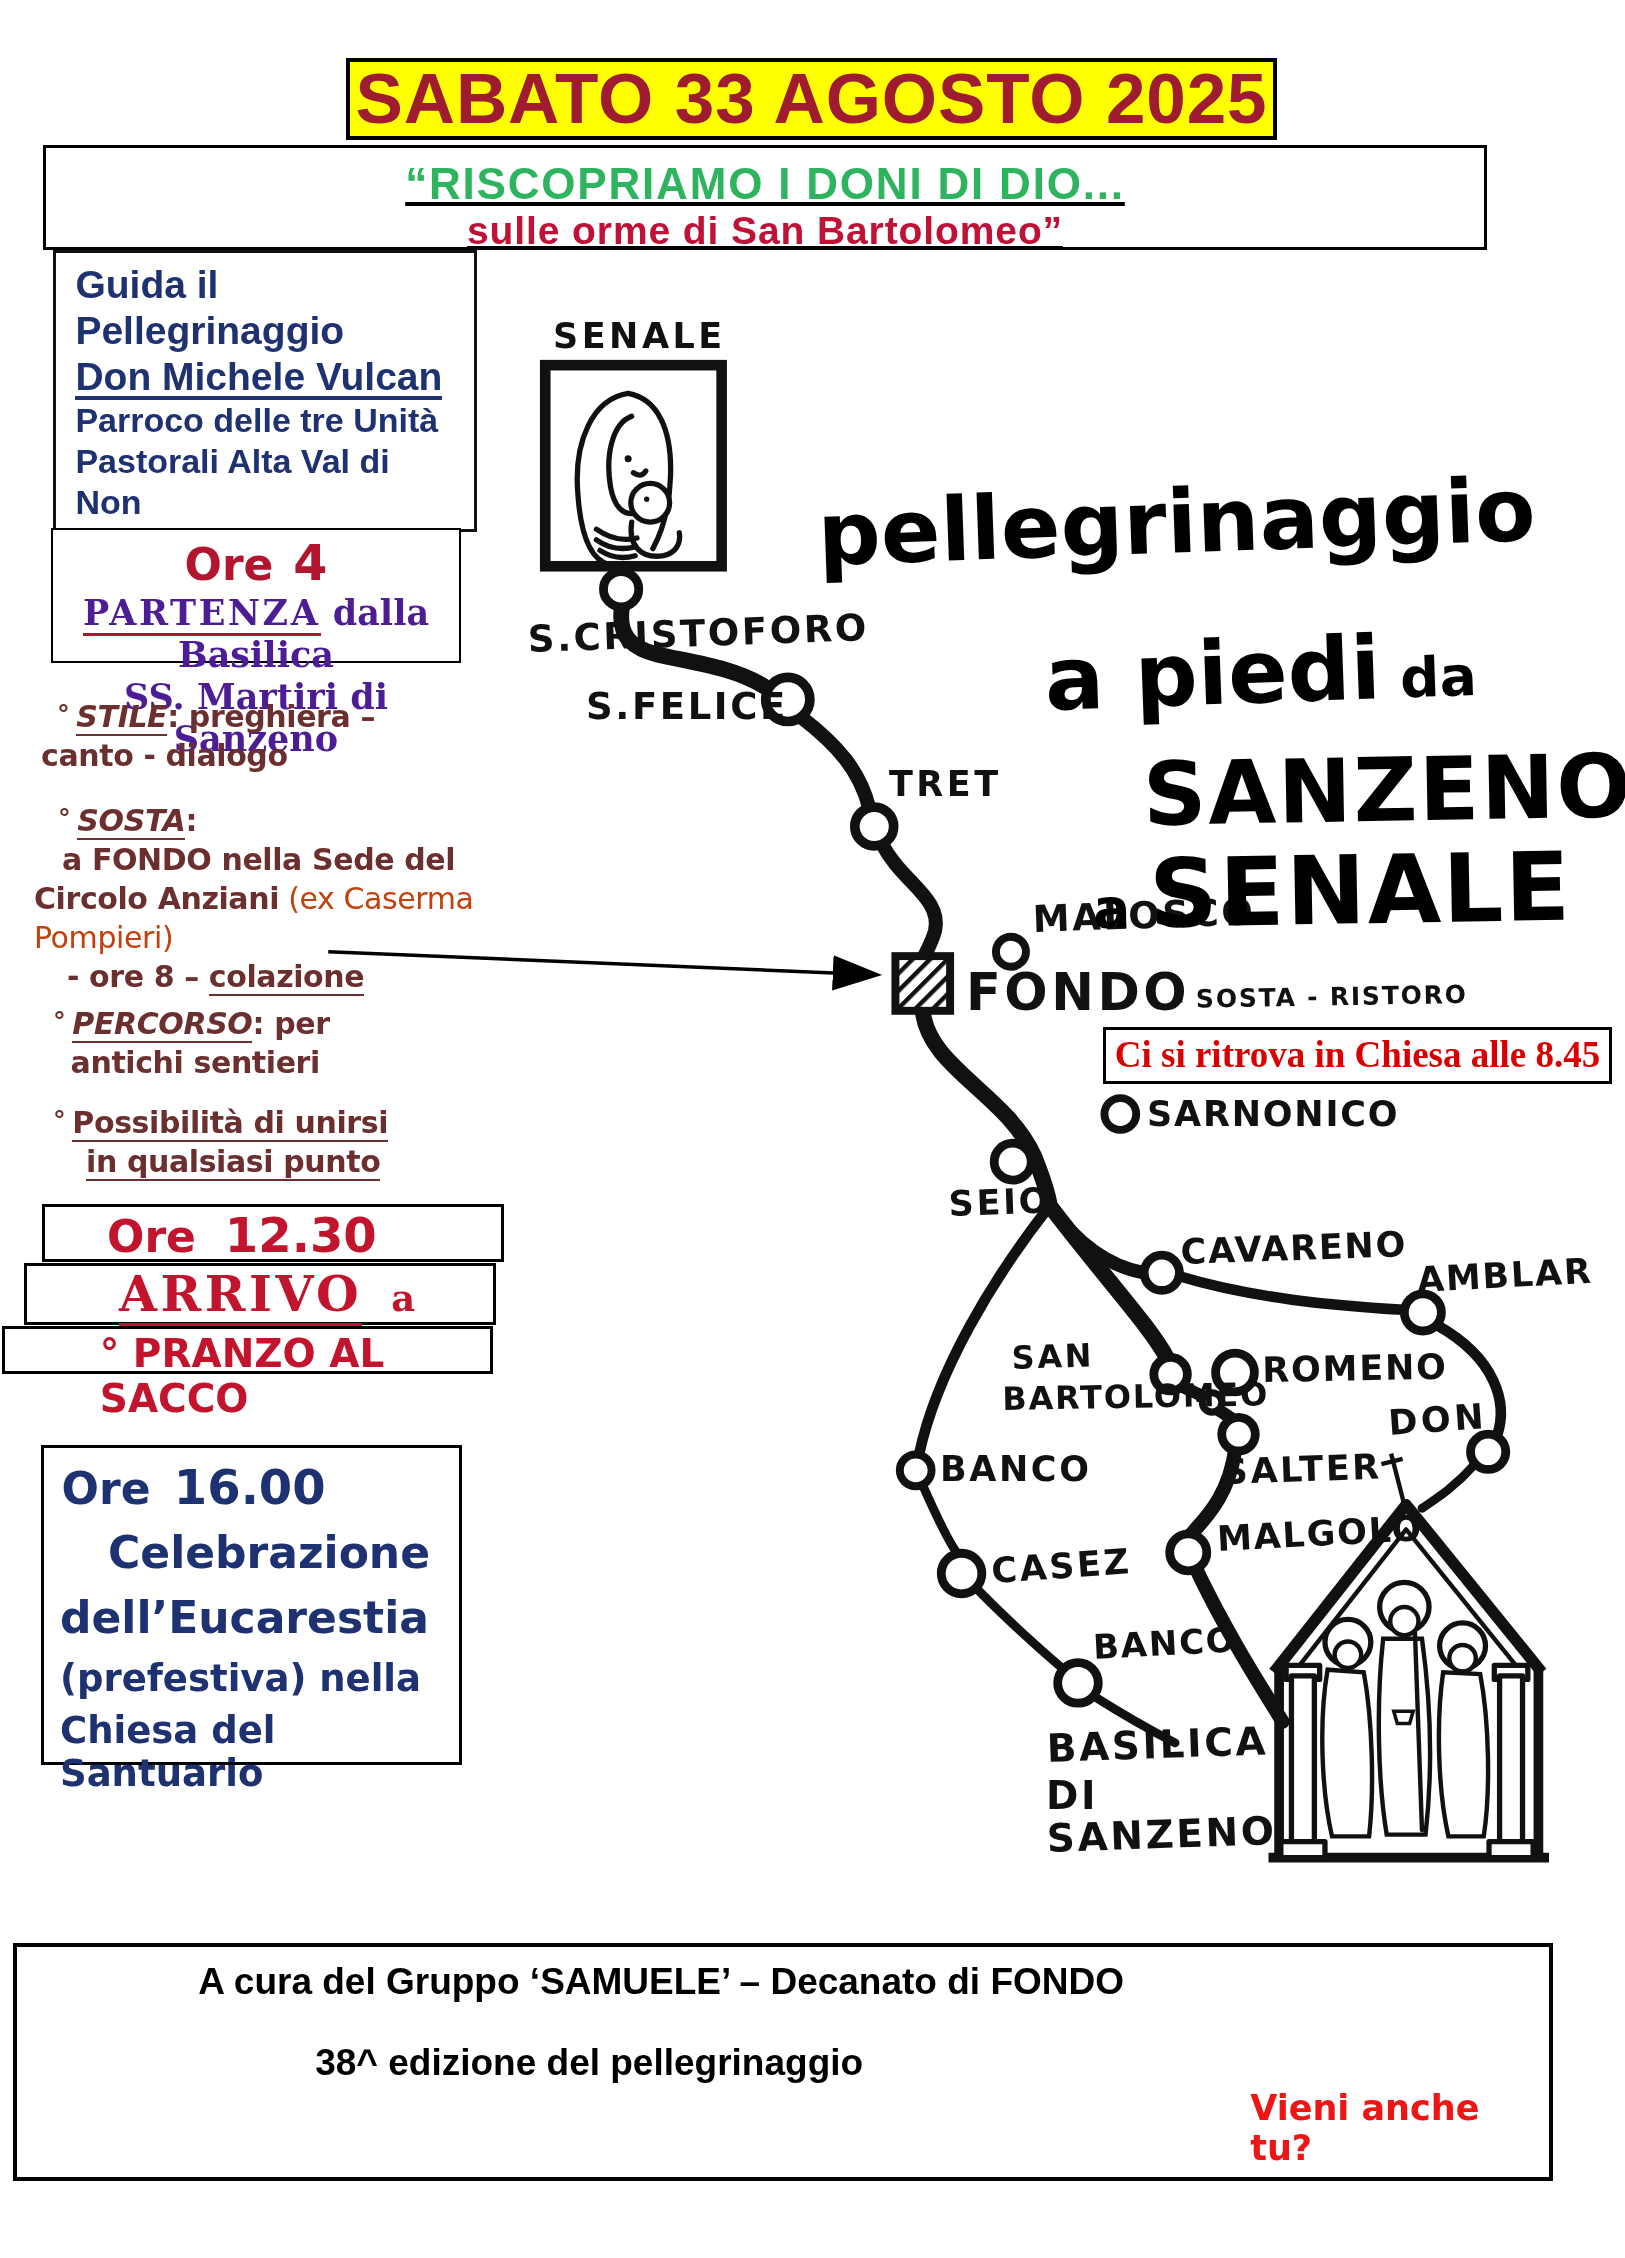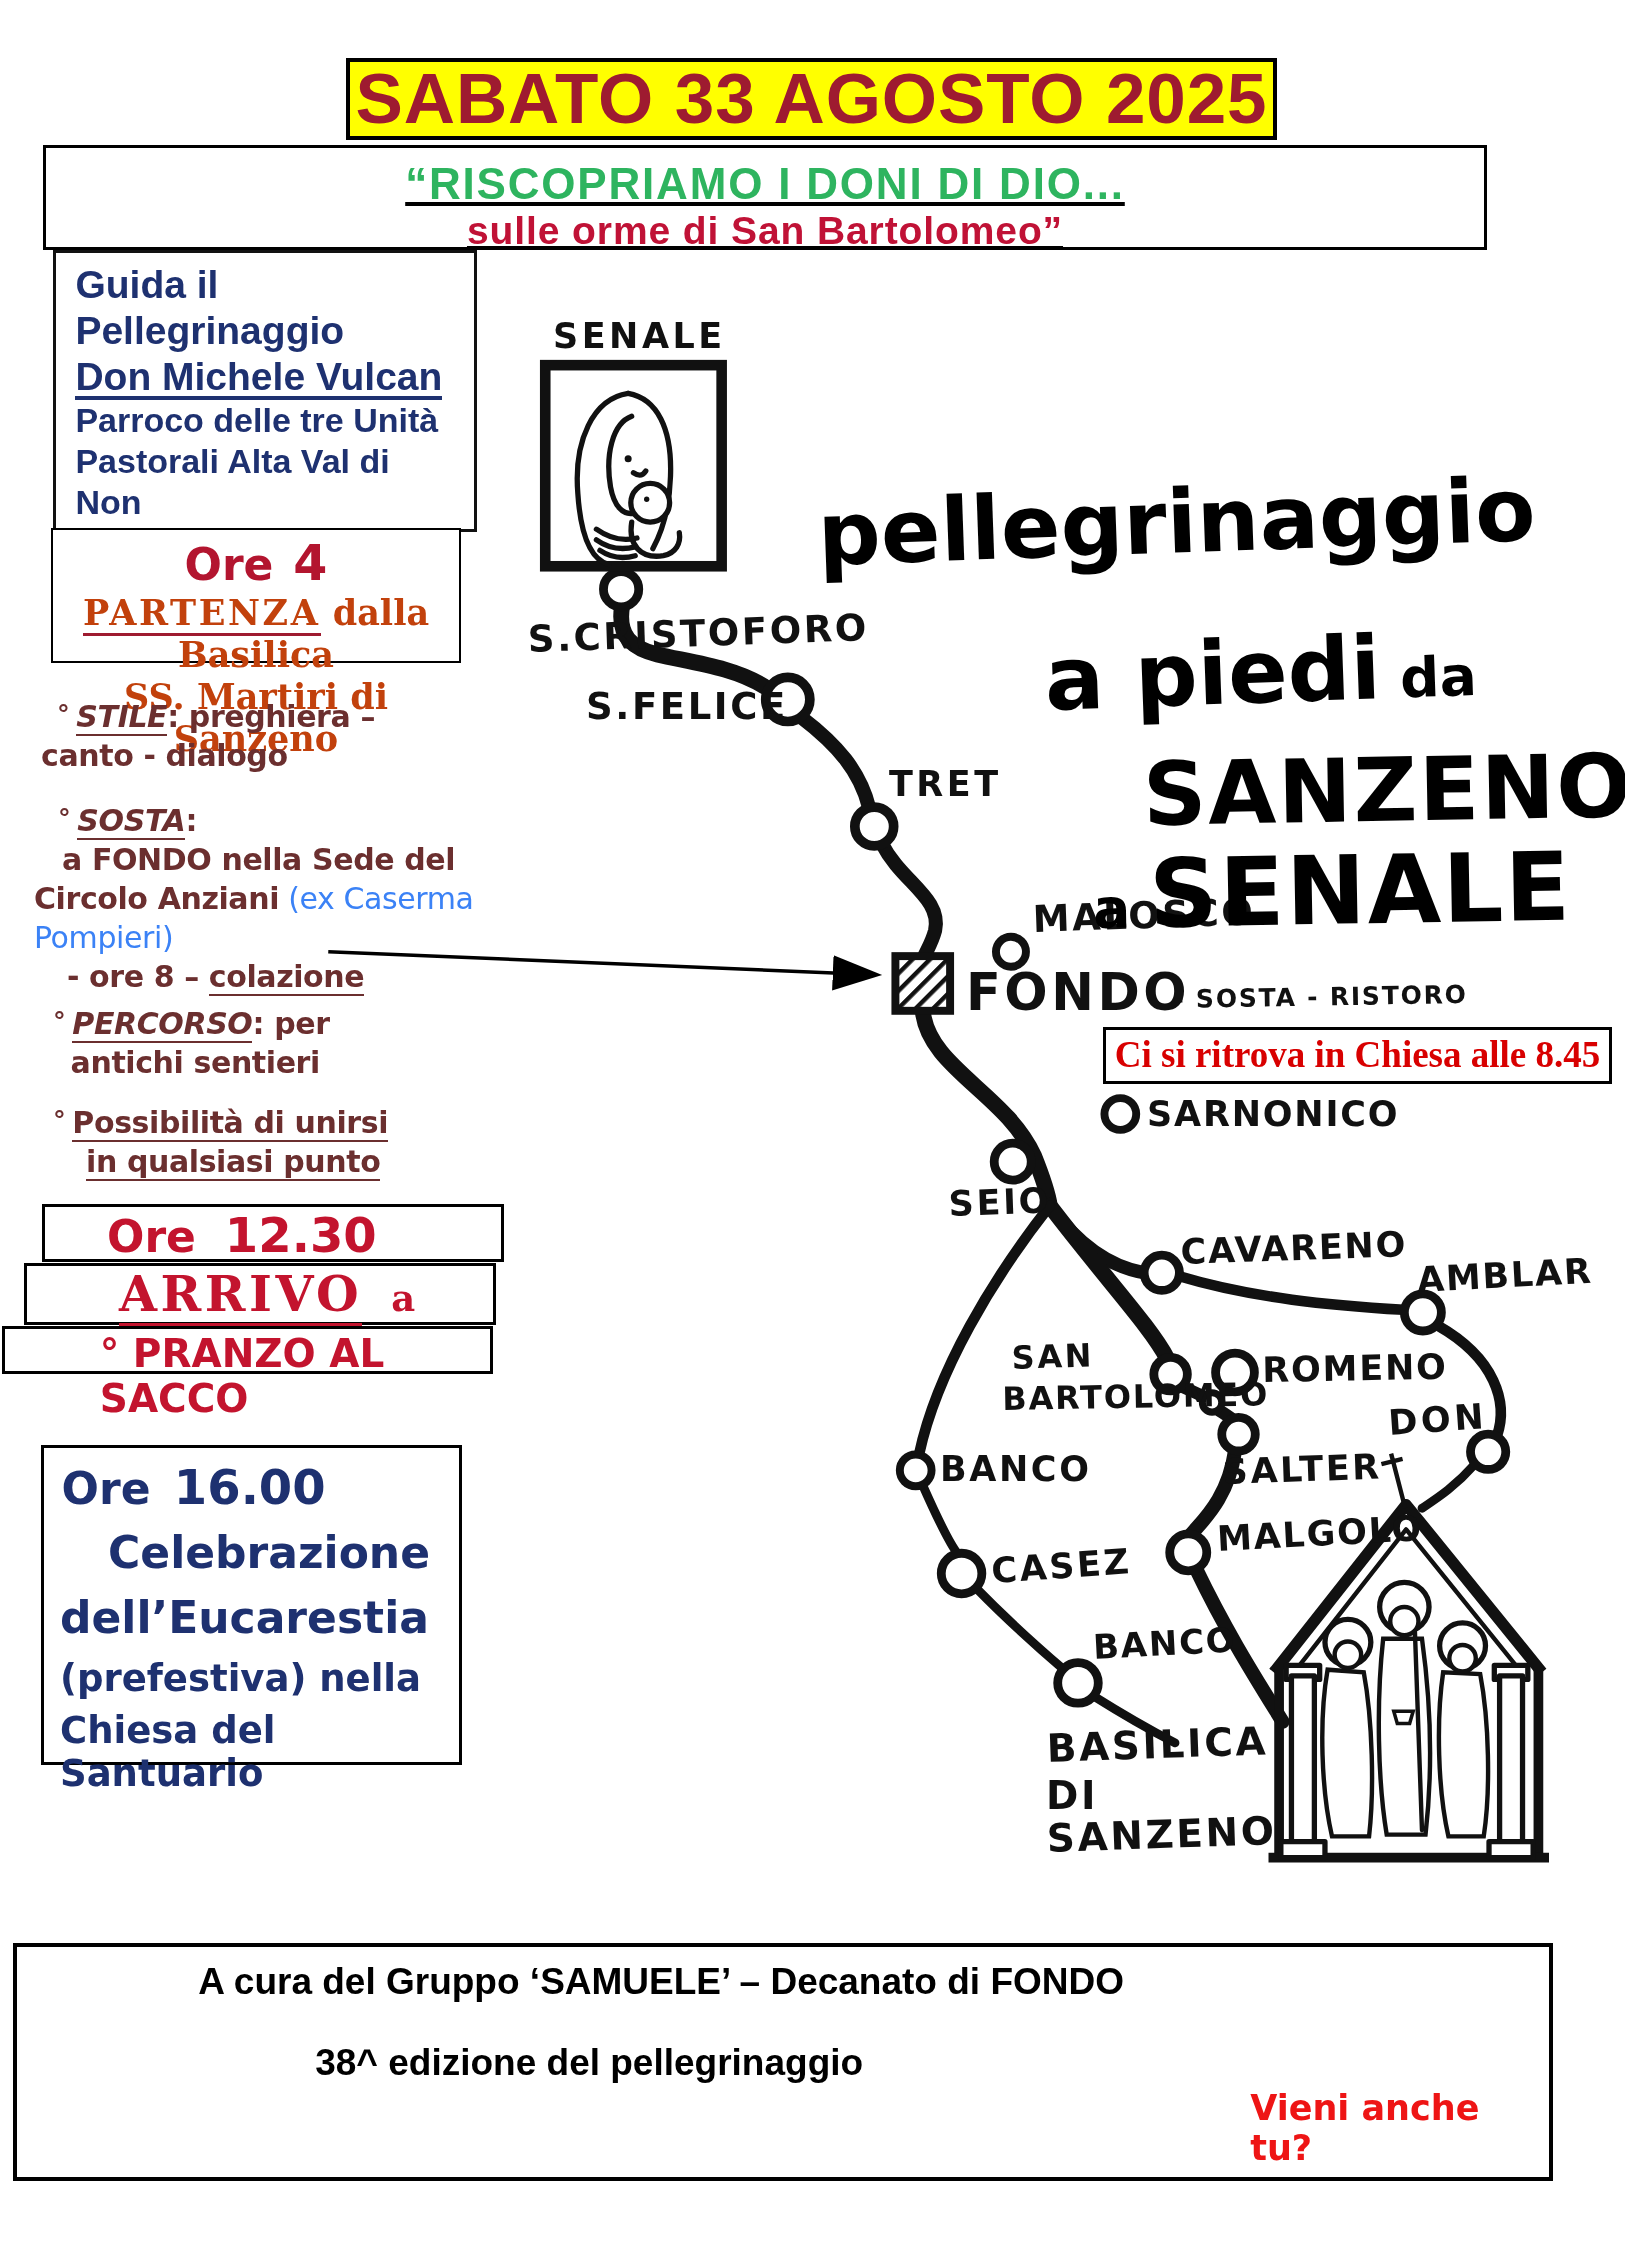--- a/index.html
+++ b/index.html
@@ -18,28 +18,28 @@
           font-family:"Liberation Sans",sans-serif;}
   
   .guide-box{left:53px;top:250px;width:399px;height:267px;border:3.5px solid #111;background:#fff;
              color:#1e3170;padding:8.8px 0 0 19.4px;box-shadow:12.4px 10.6px 0 -7px #fff, 14px 12.4px 0 -10.6px #111;}
   .g-big{font-weight:bold;font-size:39px;line-height:46px;}
   .g-sm{font-weight:bold;font-size:34px;line-height:41px;}
   .u-navy{border-bottom:4.4px solid #1e3170;display:inline-block;line-height:39px;}
   
   .dep-box{left:51px;top:528px;width:406px;height:131px;border:2.6px solid #000;background:#fff;text-align:center;}
   .ore-red{color:#b3152f;font-weight:bold;font-family:"DejaVu Sans",sans-serif;}
-  .dep-serif{color:#c2410c;font-weight:bold;font-family:"DejaVu Serif",serif;font-size:35px;line-height:42px;}
+  .dep-serif{color:#4c1d95;font-weight:bold;font-family:"DejaVu Serif",serif;font-size:35px;line-height:42px;}
   .u-red{border-bottom:3.5px solid #9e1b30;letter-spacing:2.6px;}
   
   .bullet{color:#6b2f2f;font-weight:bold;font-size:30px;line-height:39px;
           font-family:"DejaVu Sans",sans-serif;letter-spacing:-0.4px;}
   .deg{font-size:0.85em;vertical-align:3.5px;margin-right:7px;}
   .term{font-style:italic;border-bottom:2.6px solid #6b2f2f;}
-  .gray{color:#3b82f6;font-weight:normal;}
+  .gray{color:#c2410c;font-weight:normal;}
   .u-mar{border-bottom:2.6px solid #6b2f2f;}
   
   .sbox{border:3.5px solid #000;background:#fff;padding-left:46px;}
   .ore-big{color:#c3142e;font-weight:bold;font-family:"DejaVu Sans",sans-serif;}
   .arr-serif{color:#c3142e;font-weight:bold;font-family:"DejaVu Serif",serif;}
   .u-arr{border-bottom:4.4px solid #c3142e;letter-spacing:3.5px;}
   .pranzo{color:#c3142e;font-weight:bold;font-size:39px;font-family:"DejaVu Sans",sans-serif;letter-spacing:0px;}
   
   .mass-box{left:41px;top:1445px;width:415px;height:314px;border:3.5px solid #000;background:#fff;color:#1e3170;}
   .m-line{font-weight:bold;font-family:"DejaVu Sans",sans-serif;}

